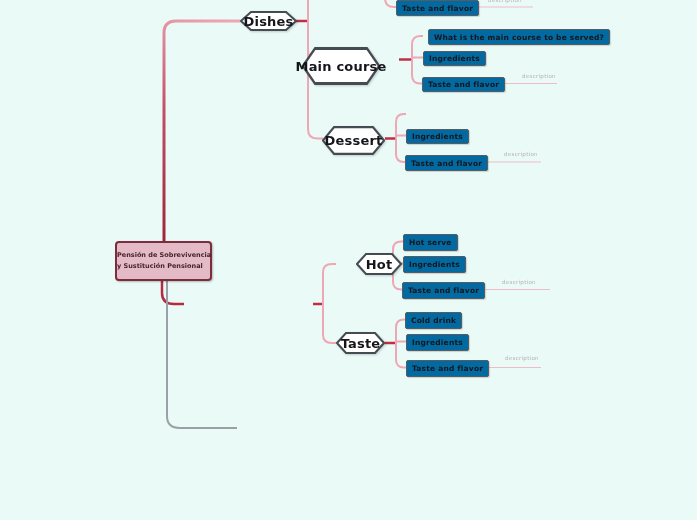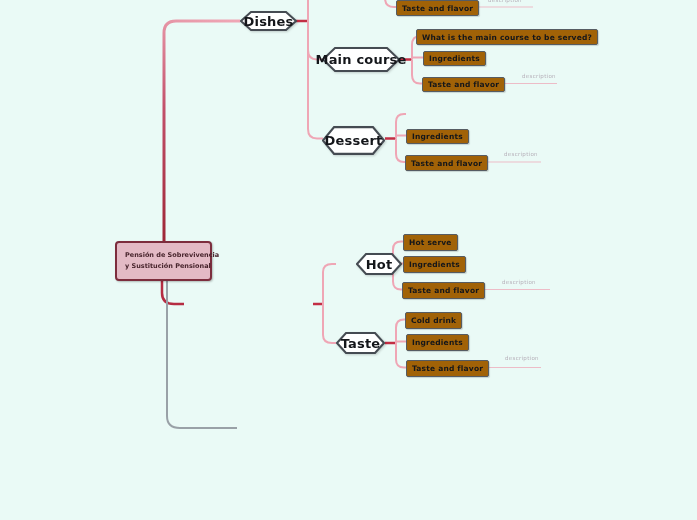--- a/index.html
+++ b/index.html
@@ -9,31 +9,31 @@
     font-family:"DejaVu Sans","Liberation Sans",sans-serif;
   }
   svg.lines{position:absolute;left:0;top:0;pointer-events:none;}
   .hex{position:absolute;}
   .hex svg{position:absolute;left:0;top:0;width:100%;height:100%;filter:drop-shadow(1px 1px 1px rgba(0,0,0,0.18));}
   .hex .lbl{
     position:absolute;inset:0;display:flex;align-items:center;justify-content:center;
     font-size:13px;font-weight:bold;color:#14161a;white-space:nowrap;letter-spacing:0.2px;
   }
   .box{
-    position:absolute;background:#a16207;border:1px solid #565c63;border-radius:2px;
+    position:absolute;background:#0369a1;border:1px solid #565c63;border-radius:2px;
     display:flex;align-items:center;padding:0 5px;white-space:nowrap;
     font-size:7.5px;font-weight:bold;color:#14161a;letter-spacing:0.2px;
     box-shadow:1px 1px 1px rgba(0,0,0,0.15);
   }
   .rootnode{
     position:absolute;left:115px;top:241px;width:97px;height:40px;
     background:#e3bac5;border:2px solid #7c2d3d;border-radius:4px;
     box-shadow:1px 1px 2px rgba(0,0,0,0.25);
     display:flex;flex-direction:column;justify-content:center;
-    padding-left:8px;box-sizing:border-box;
+    padding-left:0;box-sizing:border-box;
   }
   .rootnode span{display:block;font-size:6.5px;font-weight:bold;color:#47242c;line-height:11px;white-space:nowrap;}
   .desc{
     position:absolute;font-size:5.5px;color:#b7b1ba;letter-spacing:0.3px;white-space:nowrap;
   }
 </style>
 </head>
 <body>
 
 <div class="canvas">
@@ -95,21 +95,21 @@
     <span>y Sustitución Pensional</span>
   </div>
 
   <div class="hex" style="left:240px;top:11px;width:57px;height:20px">
     <svg viewBox="0 0 57 20" preserveAspectRatio="none">
         <polygon points="11,1 46,1 56,10 46,19 11,19 1,10" fill="#ffffff" stroke="#454b52" stroke-width="2"></polygon>
       </svg>
     <span class="lbl">Dishes</span>
   </div>
 
-  <div class="hex" style="left:322px;top:47px;width:78px;height:25px">
+  <div class="hex" style="left:302px;top:47px;width:78px;height:38px">
     <svg viewBox="0 0 78 25" preserveAspectRatio="none">
         <polygon points="13,1 65,1 77,12.5 65,24 13,24 1,12.5" fill="#ffffff" stroke="#454b52" stroke-width="2"></polygon>
       </svg>
     <span class="lbl">Main course</span>
   </div>
 
   <div class="hex" style="left:322px;top:126px;width:63px;height:29px">
     <svg viewBox="0 0 63 25" preserveAspectRatio="none">
         <polygon points="12,1 51,1 62,12.5 51,24 12,24 1,12.5" fill="#ffffff" stroke="#454b52" stroke-width="2"></polygon>
       </svg>
@@ -127,21 +127,21 @@
   <div class="hex" style="left:336px;top:332px;width:49px;height:22px">
     <svg viewBox="0 0 49 22" preserveAspectRatio="none">
         <polygon points="10,1 39,1 48,11 39,21 10,21 1,11" fill="#ffffff" stroke="#454b52" stroke-width="2"></polygon>
       </svg>
     <span class="lbl">Taste</span>
   </div>
 
 
   <div class="box" style="left:396px;top:0px;height:14px">Taste and flavor</div>
 
-  <div class="box" style="left:416px;top:29px;height:14px">What is the main course to be served?</div>
+  <div class="box" style="left:428px;top:29px;height:14px">What is the main course to be served?</div>
   <div class="box" style="left:423px;top:51px;height:13px">Ingredients</div>
   <div class="box" style="left:422px;top:77px;height:13px">Taste and flavor</div>
 
   <div class="box" style="left:406px;top:129px;height:13px">Ingredients</div>
   <div class="box" style="left:405px;top:155px;height:14px">Taste and flavor</div>
 
   <div class="box" style="left:403px;top:234px;height:15px">Hot serve</div>
   <div class="box" style="left:403px;top:256px;height:15px">Ingredients</div>
   <div class="box" style="left:402px;top:282px;height:15px">Taste and flavor</div>
 

